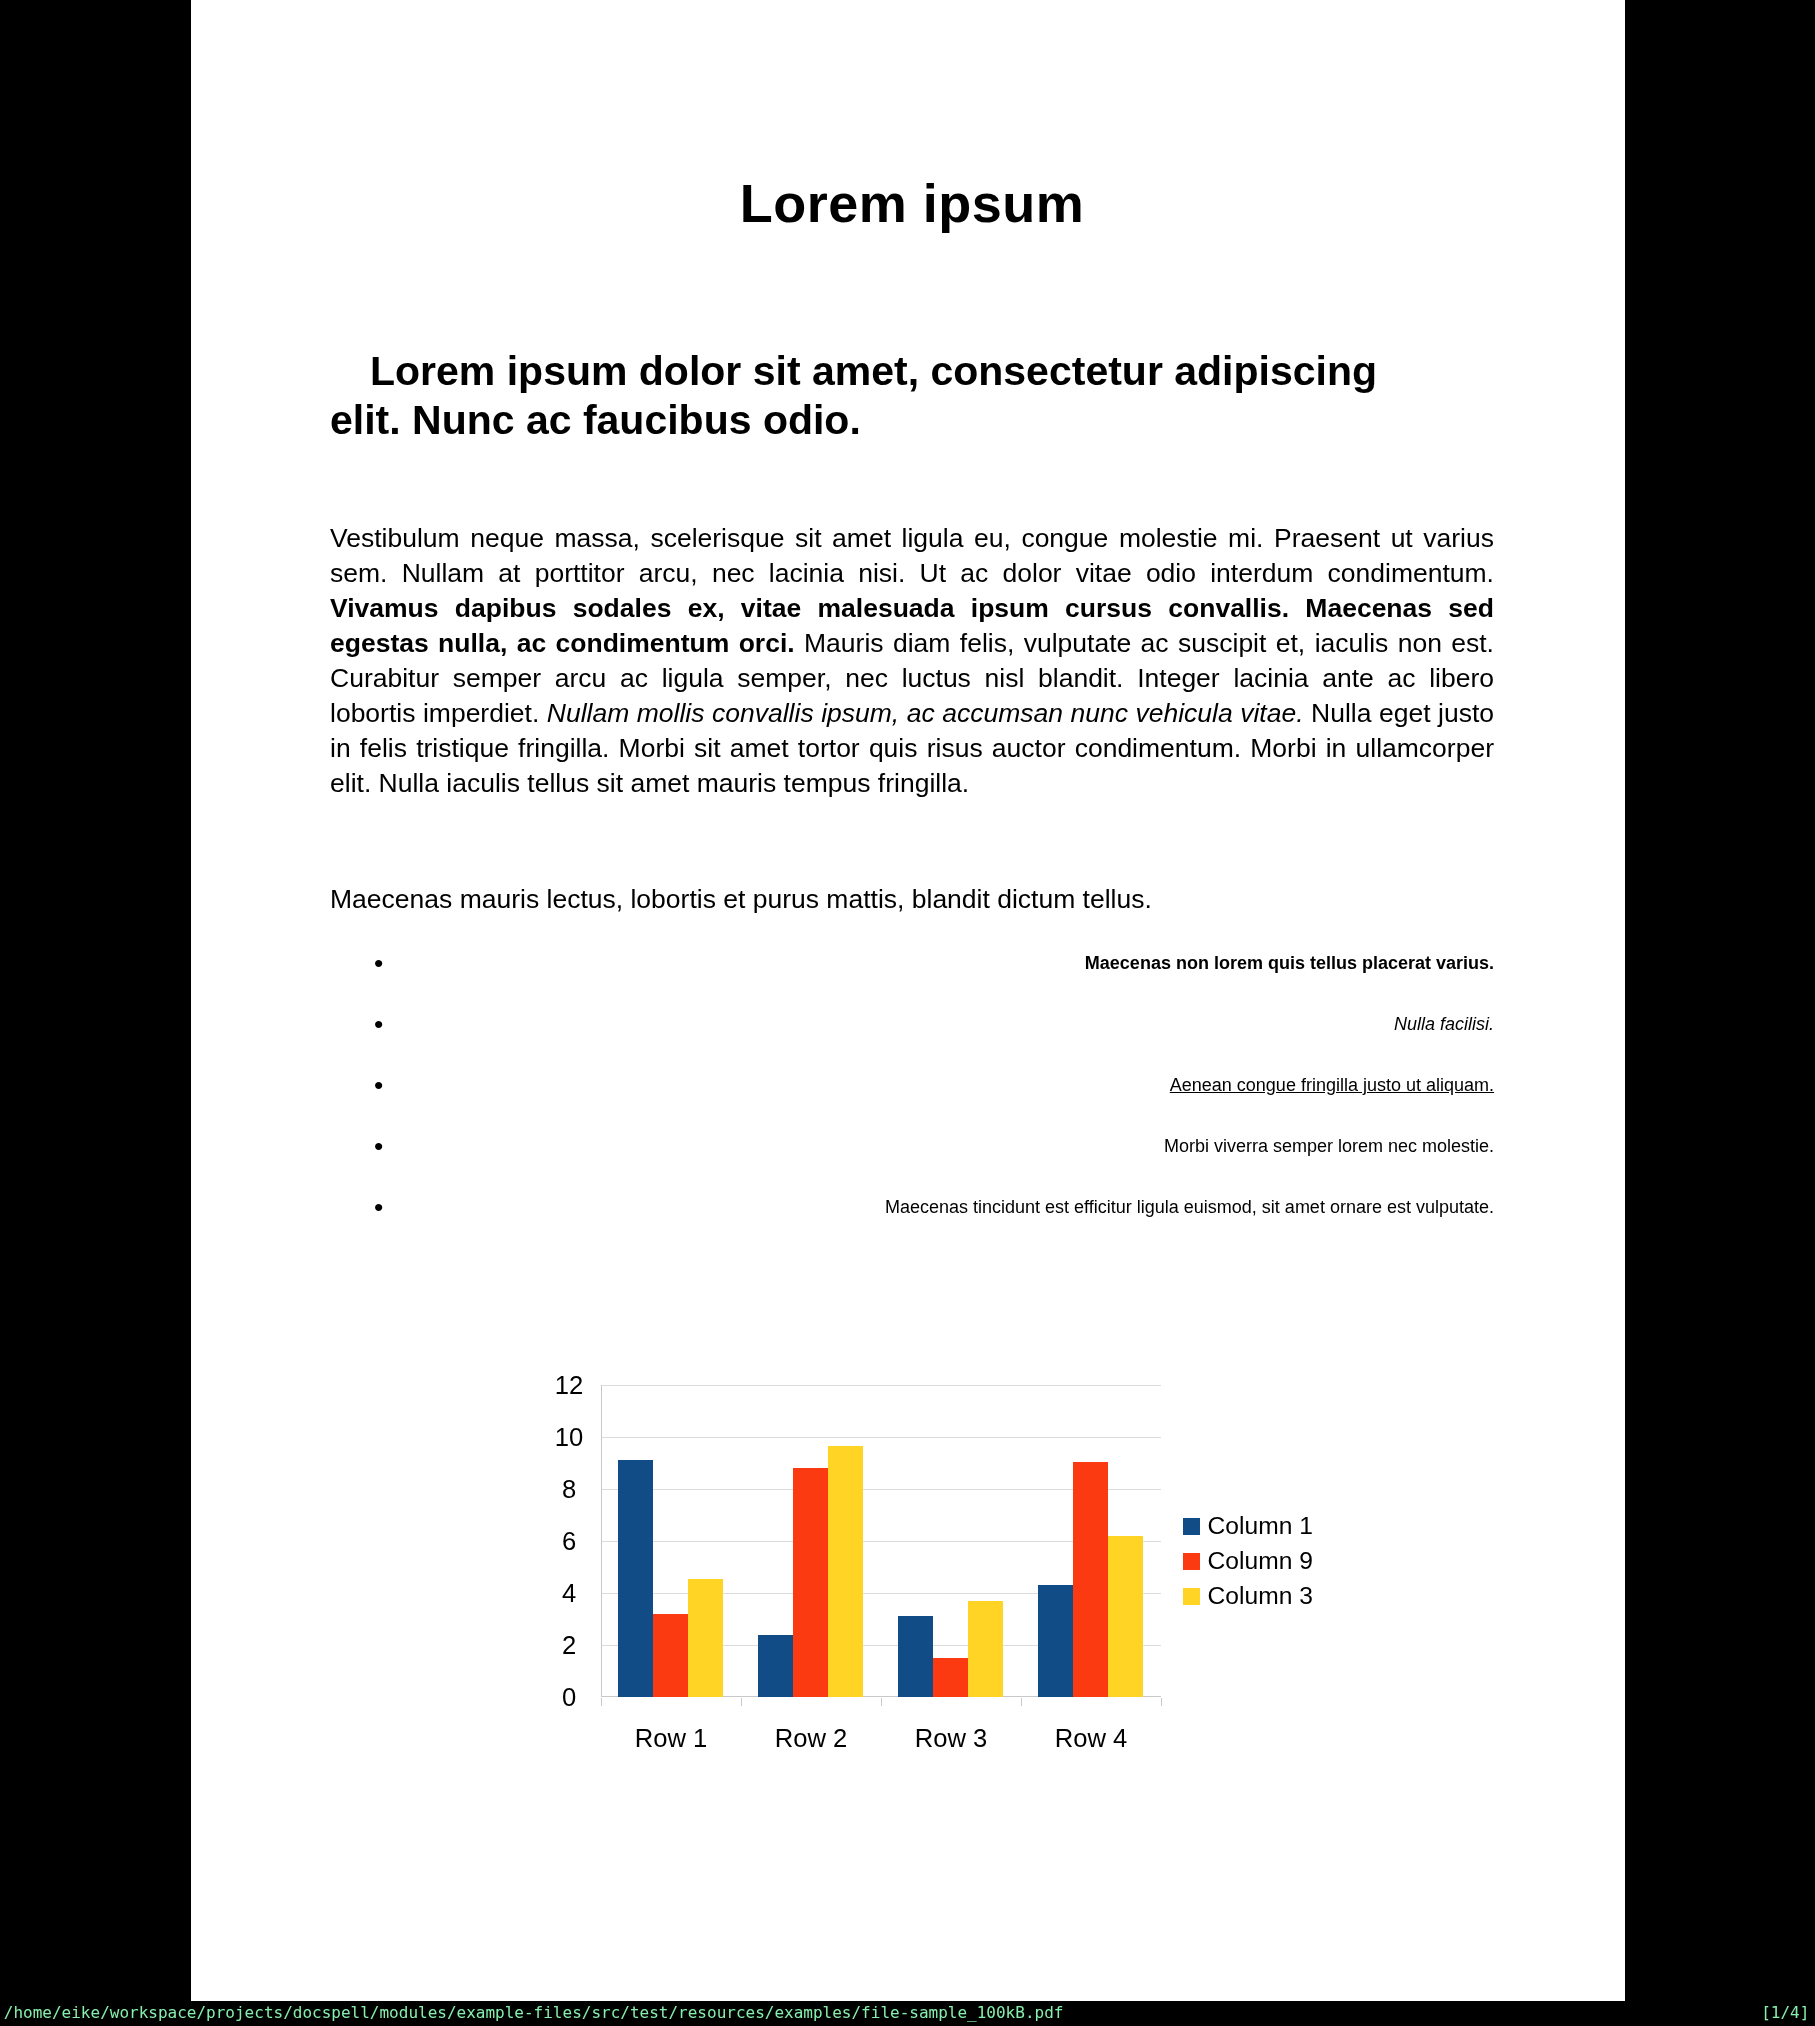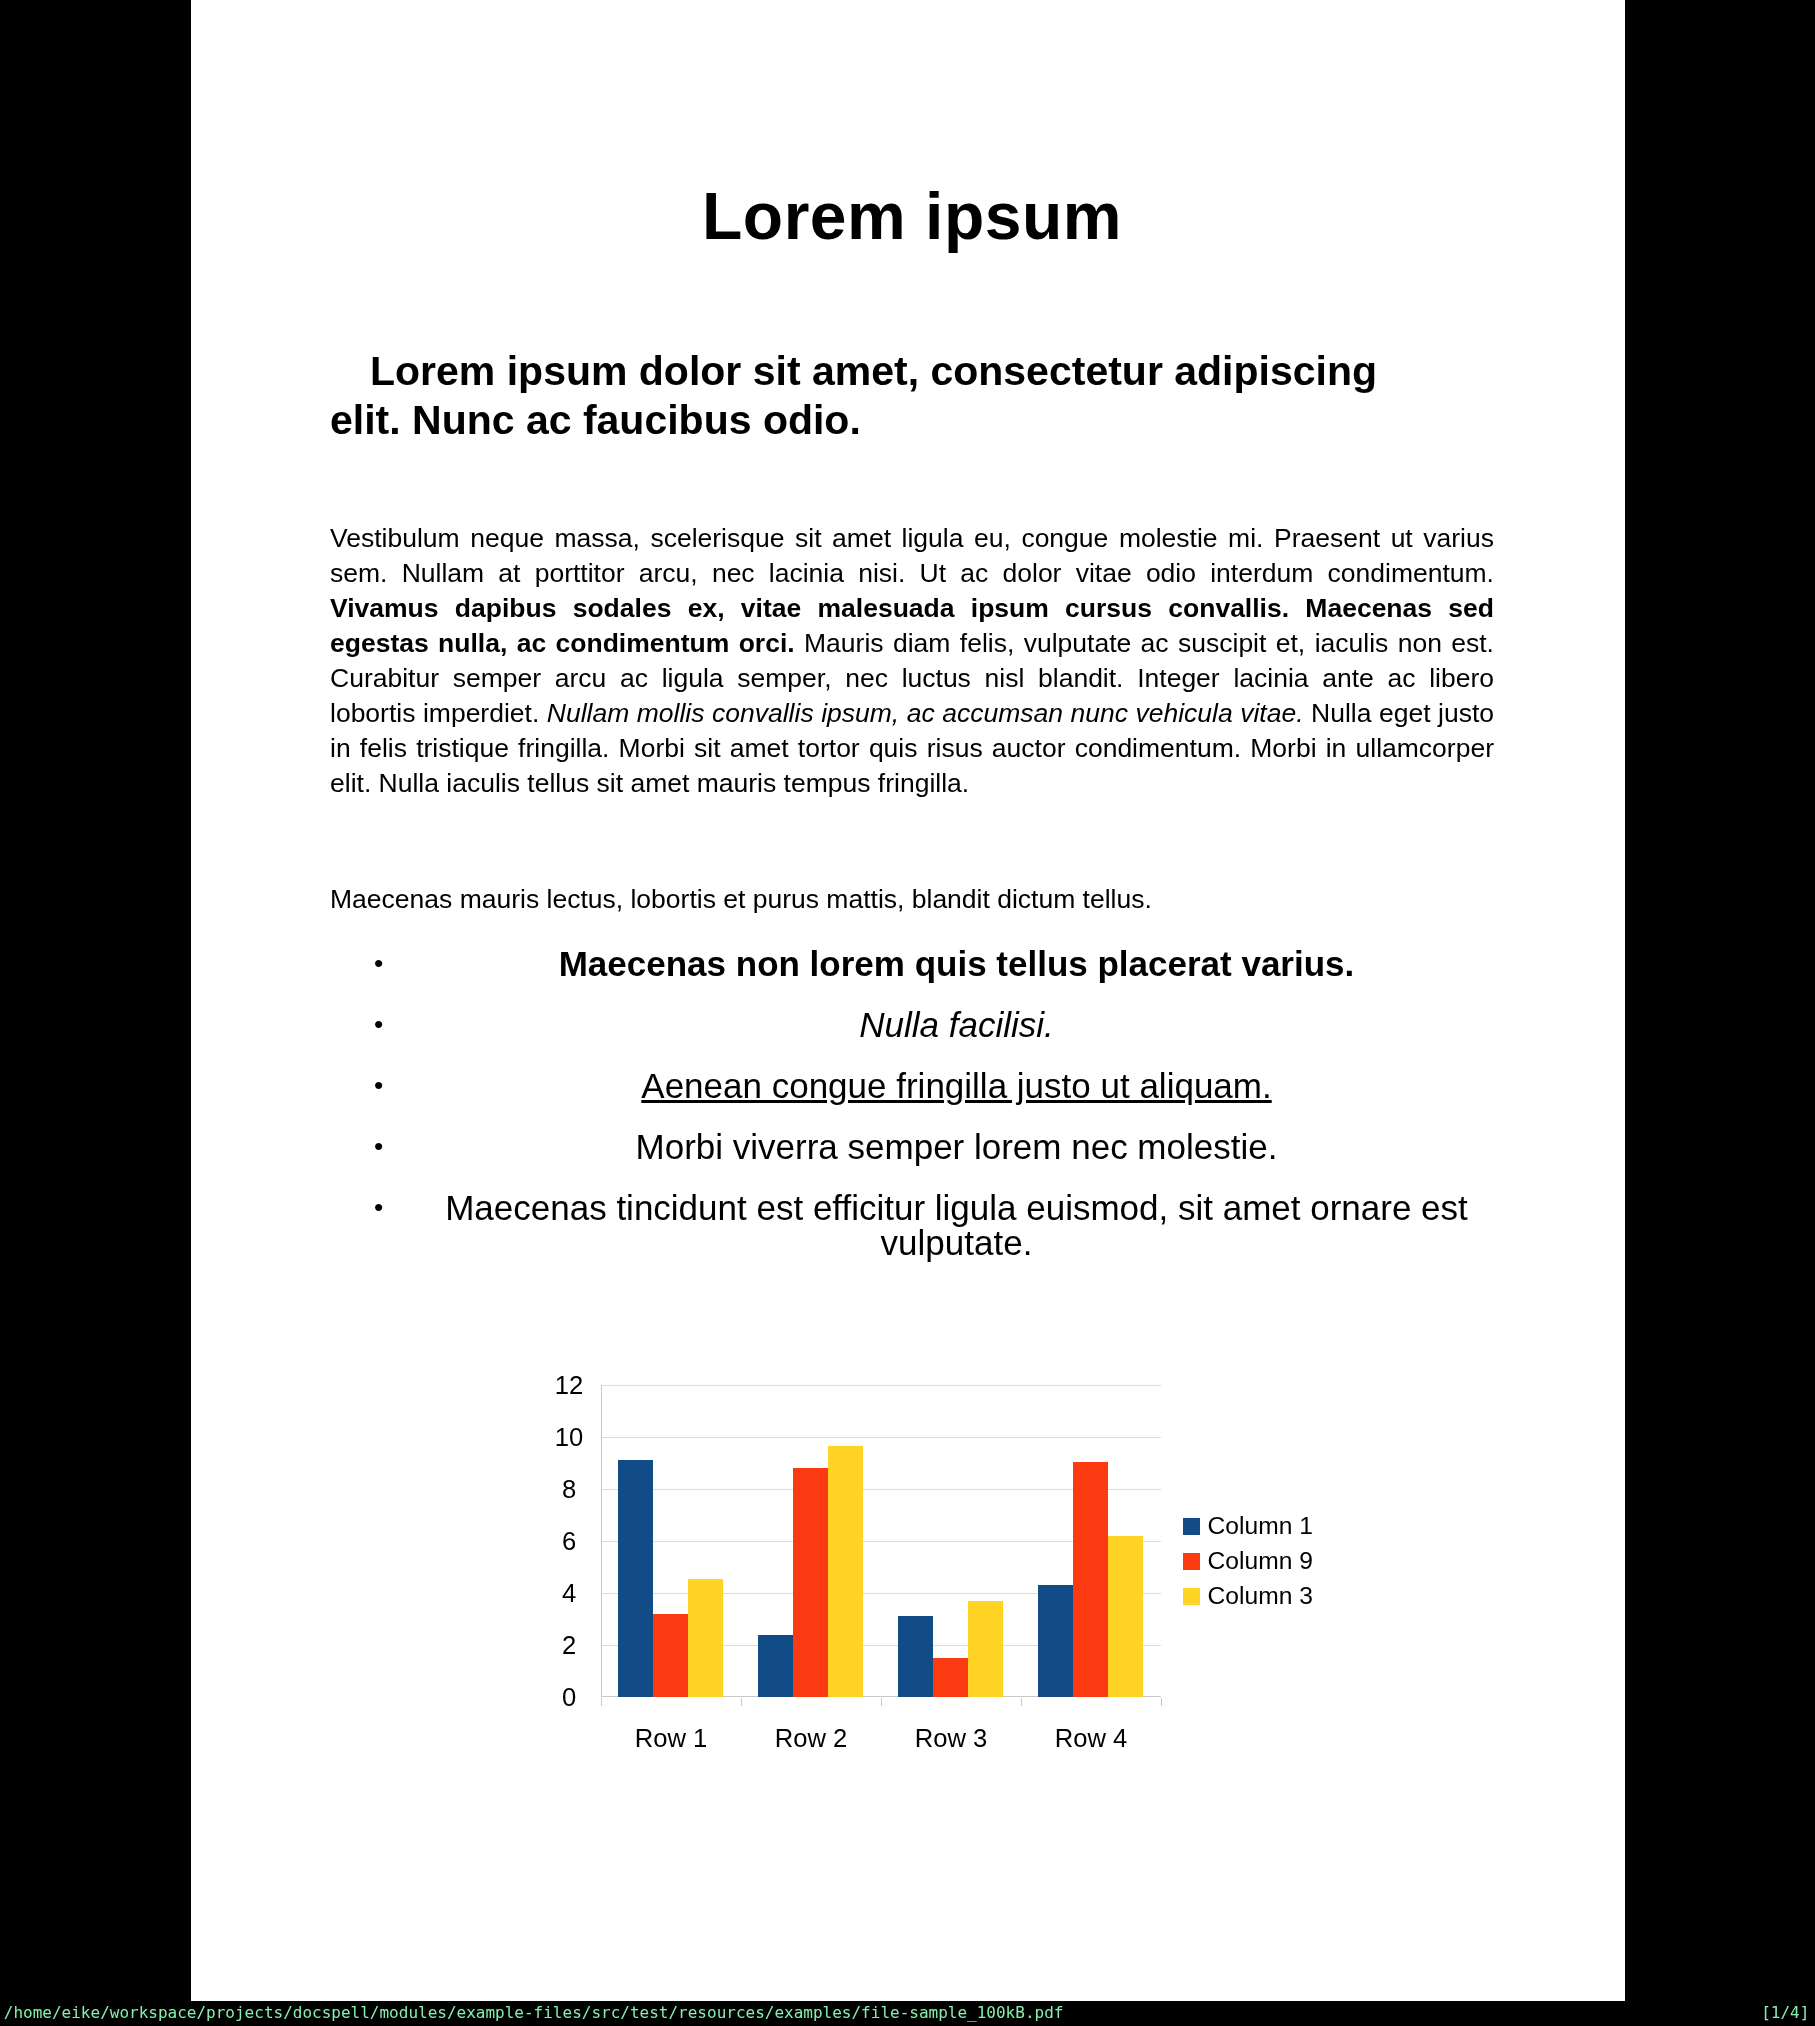--- a/index.html
+++ b/index.html
@@ -8,37 +8,37 @@
 
   .viewer { position:absolute; inset:0; background:#000; }
 
   .page {
     position:absolute; left:191px; top:0; width:1434px; height:2002px;
     background:#ffffff; overflow:hidden;
   }
   .content { position:absolute; left:139px; width:1164px; }
 
   .doc-title {
-    top:176px; text-align:center; font-weight:bold;
-    font-size:66px; line-height:81px; letter-spacing:0.5px;
+    top:163px; text-align:center; font-weight:bold;
+    font-size:54px; line-height:81px; letter-spacing:0.5px;
   }
   .doc-subtitle {
     top:347px; font-weight:bold; font-size:41px; line-height:49px;
     text-indent:40px; text-align:left;
   }
   .para {
     font-size:26.5px; line-height:35px; text-align:justify;
   }
   .para1 { top:521px; }
   .para2 { top:882px; text-align:left; }
 
   .bullets { top:946px; list-style:none; }
   .bullets li {
-    position:relative; padding-left:89px; font-size:35px; line-height:35px;
-    margin-bottom:26px; text-align:center;
+    position:relative; padding-left:89px; font-size:18px; line-height:35px;
+    margin-bottom:26px; text-align:right;
   }
   .bullets li::before {
     content:"\2022"; position:absolute; left:44px; top:0;
     font-size:26.5px; line-height:35px;
   }
 
   .run-bold { font-weight:bold; }
   .run-italic { font-style:italic; }
   .run-underline { text-decoration:underline; }
 

